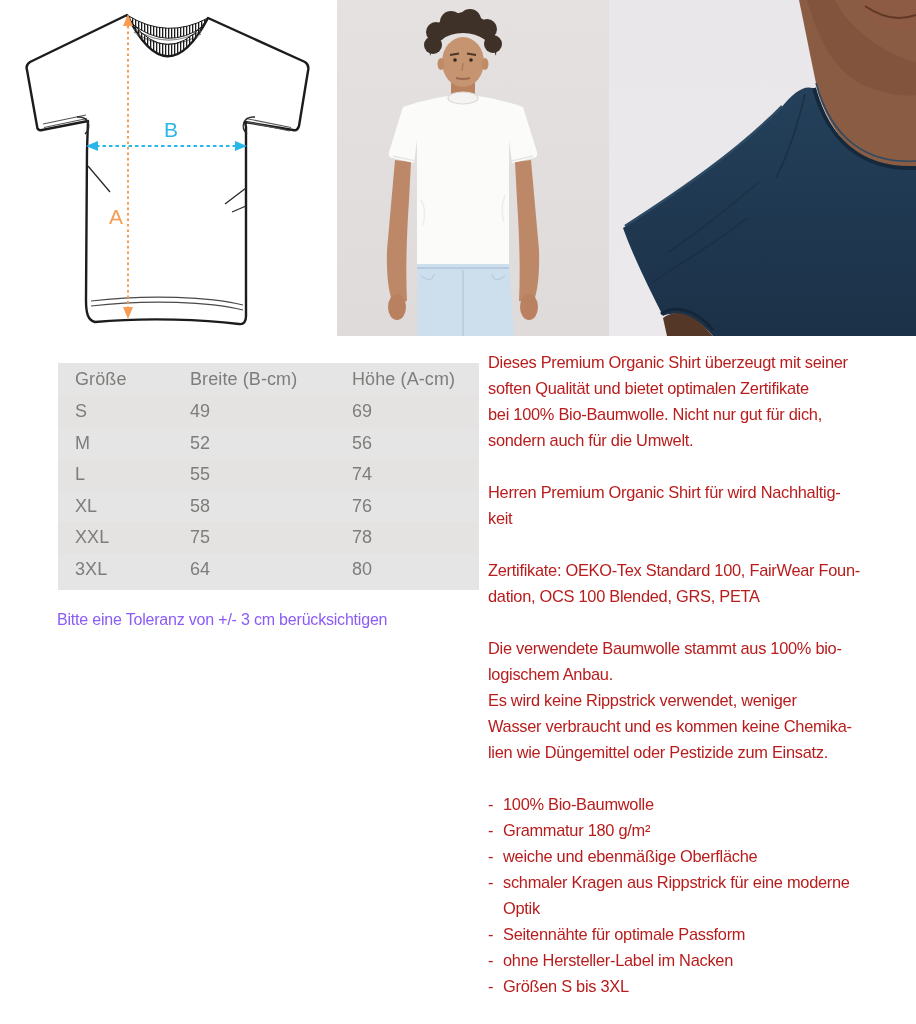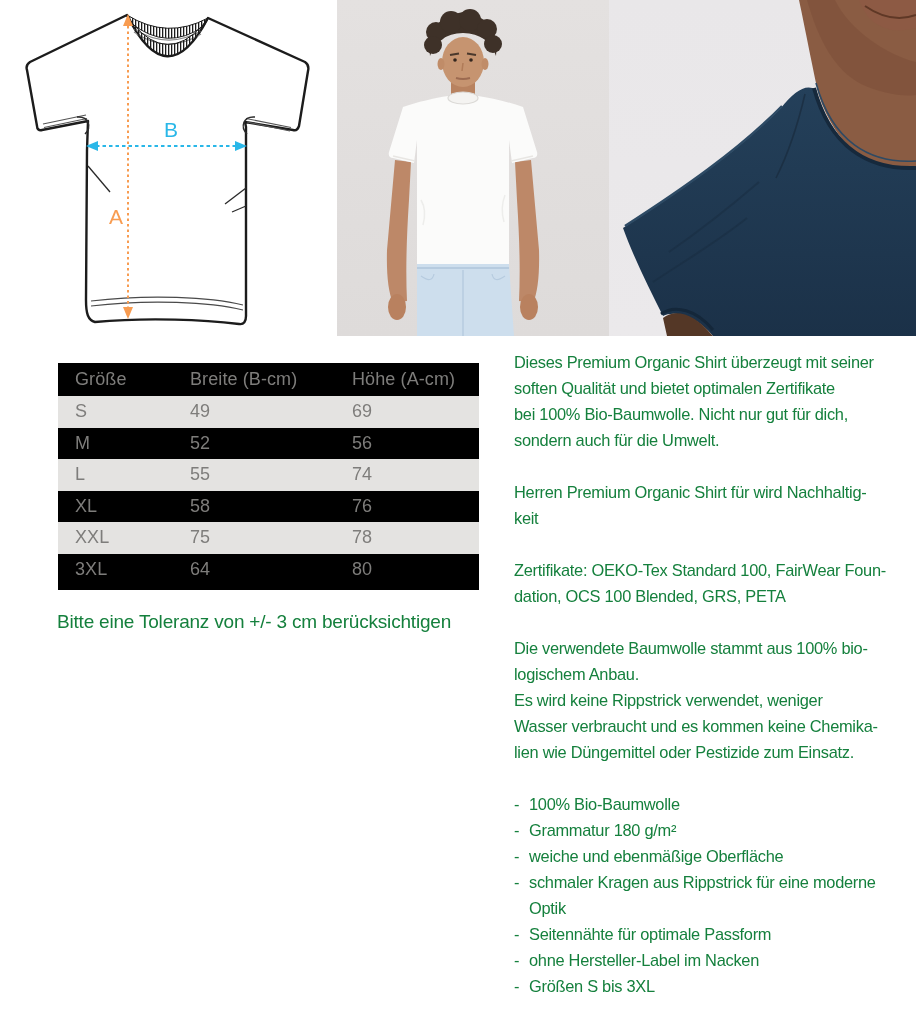--- a/index.html
+++ b/index.html
@@ -12,37 +12,37 @@
   .top-row { position:absolute; left:0; top:0; width:916px; height:336px; display:flex; }
   .panel { height:336px; overflow:hidden; }
   .panel-diagram { width:337px; background:#ffffff; }
   .panel-model   { width:272px; }
   .panel-closeup { width:307px; }
   svg { display:block; }
 
   
   .size-table {
     position:absolute; left:58px; top:363px; width:421px;
-    background:#000000; padding-bottom:5px;
+    background:#e5e5e5; padding-bottom:5px;
     color:#7e7d7b; font-size:18px; letter-spacing:0.1px;
   }
   .t-row { display:grid; grid-template-columns:132px 162px 1fr; align-items:center; height:31.5px; }
   .t-row.head { height:33px; }
   .t-row.dark { background:#e4e3e1; }
   .c1 { padding-left:17px; }
 
   .tolerance {
     position:absolute; left:57px; top:611px;
-    font-size:19px; color:#15803d; letter-spacing:-0.2px;
+    font-size:16px; color:#8b5cf6; letter-spacing:-0.2px;
   }
 
   
   .desc {
-    position:absolute; left:514px; top:349px; width:399px;
-    color:#15803d; font-size:16.4px; line-height:26px; letter-spacing:-0.28px;
+    position:absolute; left:488px; top:349px; width:399px;
+    color:#b91c1c; font-size:16.4px; line-height:26px; letter-spacing:-0.28px;
   }
   .desc p { margin:0 0 26px 0; white-space:nowrap; }
   .bullets { margin:0; }
   .bullet { display:flex; }
   .bullet .dash { flex:0 0 15px; width:15px; }
   .bullet .btxt { flex:1 1 auto; }
 </style>
 </head>
 <body>
 

